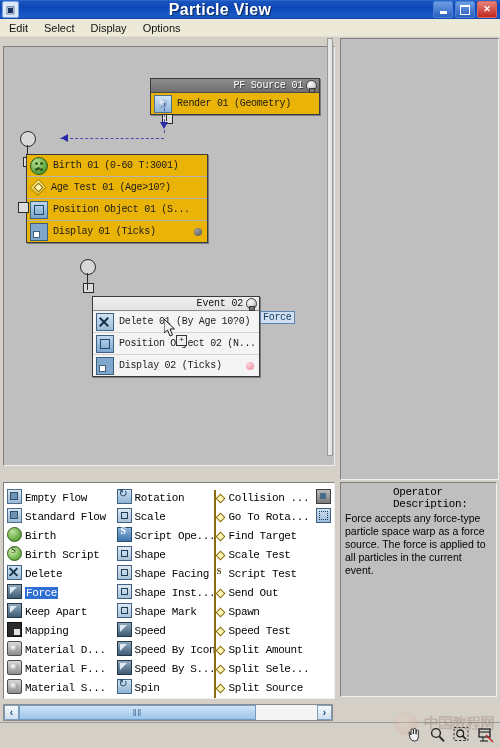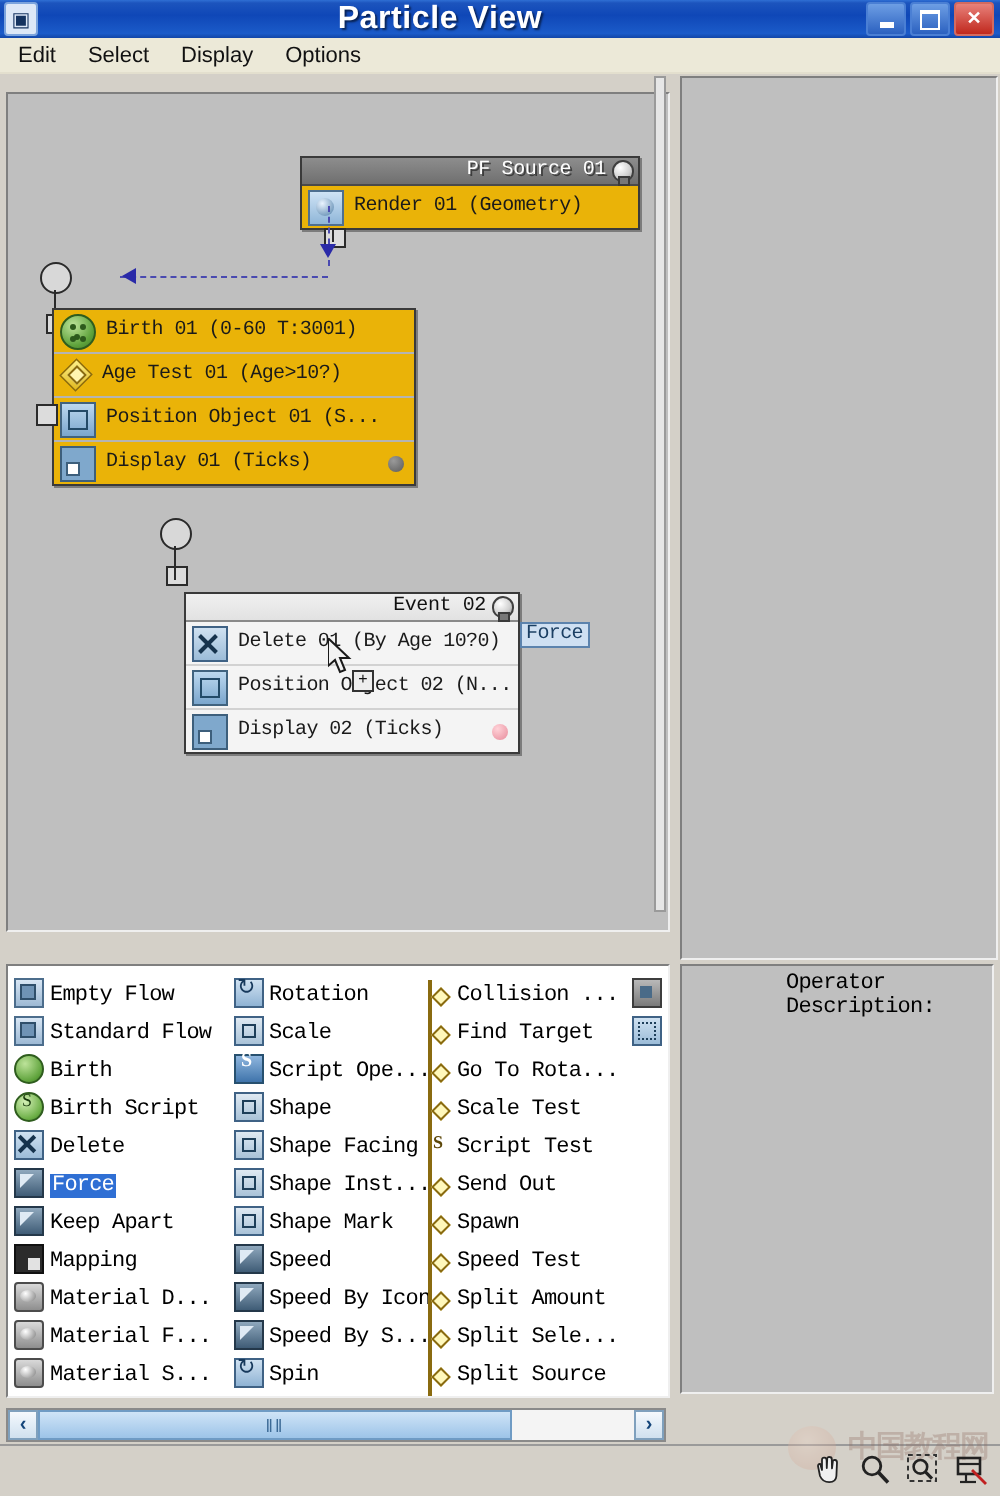--- a/index.html
+++ b/index.html
@@ -546,25 +546,25 @@
 
       </div>
 
       <div class="depot-col" style="width:104px;">
         <div class="dep-item">
             <span class="di di-diamond-w"><span class="di-diamond"></span></span>
             <span class="dep-label">Collision ...</span>
           </div>
         <div class="dep-item">
             <span class="di di-diamond-w"><span class="di-diamond"></span></span>
+            <span class="dep-label">Go To Rota...</span>
+          </div>
+        <div class="dep-item">
+            <span class="di di-diamond-w"><span class="di-diamond"></span></span>
             <span class="dep-label">Find Target</span>
-          </div>
-        <div class="dep-item">
-            <span class="di di-diamond-w"><span class="di-diamond"></span></span>
-            <span class="dep-label">Go To Rota...</span>
           </div>
         <div class="dep-item">
             <span class="di di-diamond-w"><span class="di-diamond"></span></span>
             <span class="dep-label">Scale Test</span>
           </div>
         <div class="dep-item">
             <span class="di di-diamond-w di-diamond-s"><span class="di-diamond"></span></span>
             <span class="dep-label">Script Test</span>
           </div>
         <div class="dep-item">
@@ -604,20 +604,21 @@
           </div>
         <div class="dep-item">
             <span class="di di-posicon"></span>
           </div>
       </div>
     </div>
   </div>
 
   <div class="desc">
     <div class="desc-title">Operator Description:</div>
+    <div class="desc-body">Force accepts any force-type particle space warp as a force source. The force is applied to all particles in the current event.</div>
   </div>
 
   <div class="hscroll">
     <div class="sb-btn">‹</div>
     <div class="sb-track">
       <div class="sb-thumb">‖‖</div>
     </div>
     <div class="sb-btn">›</div>
   </div>
 

